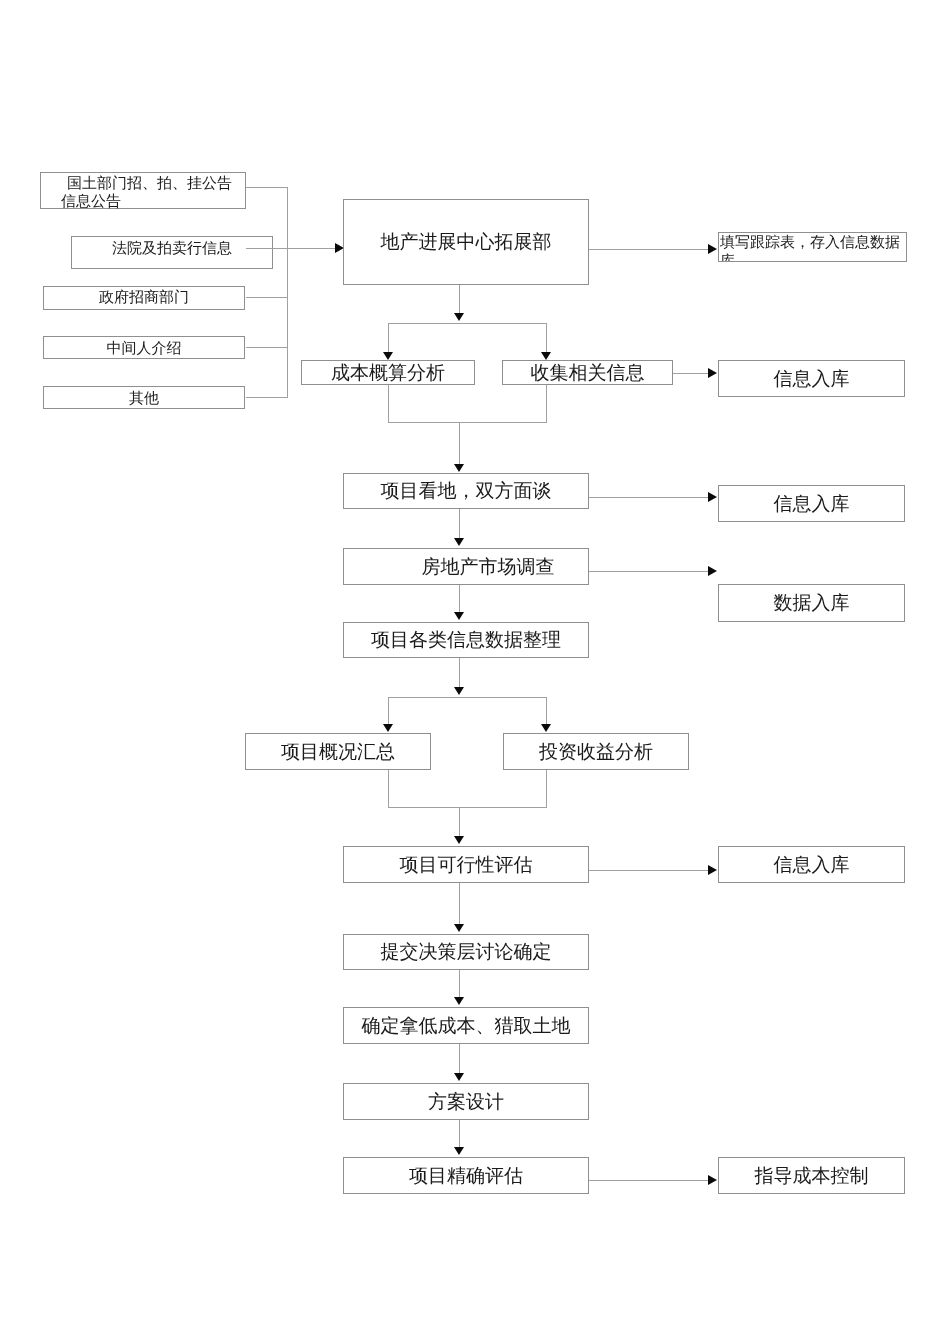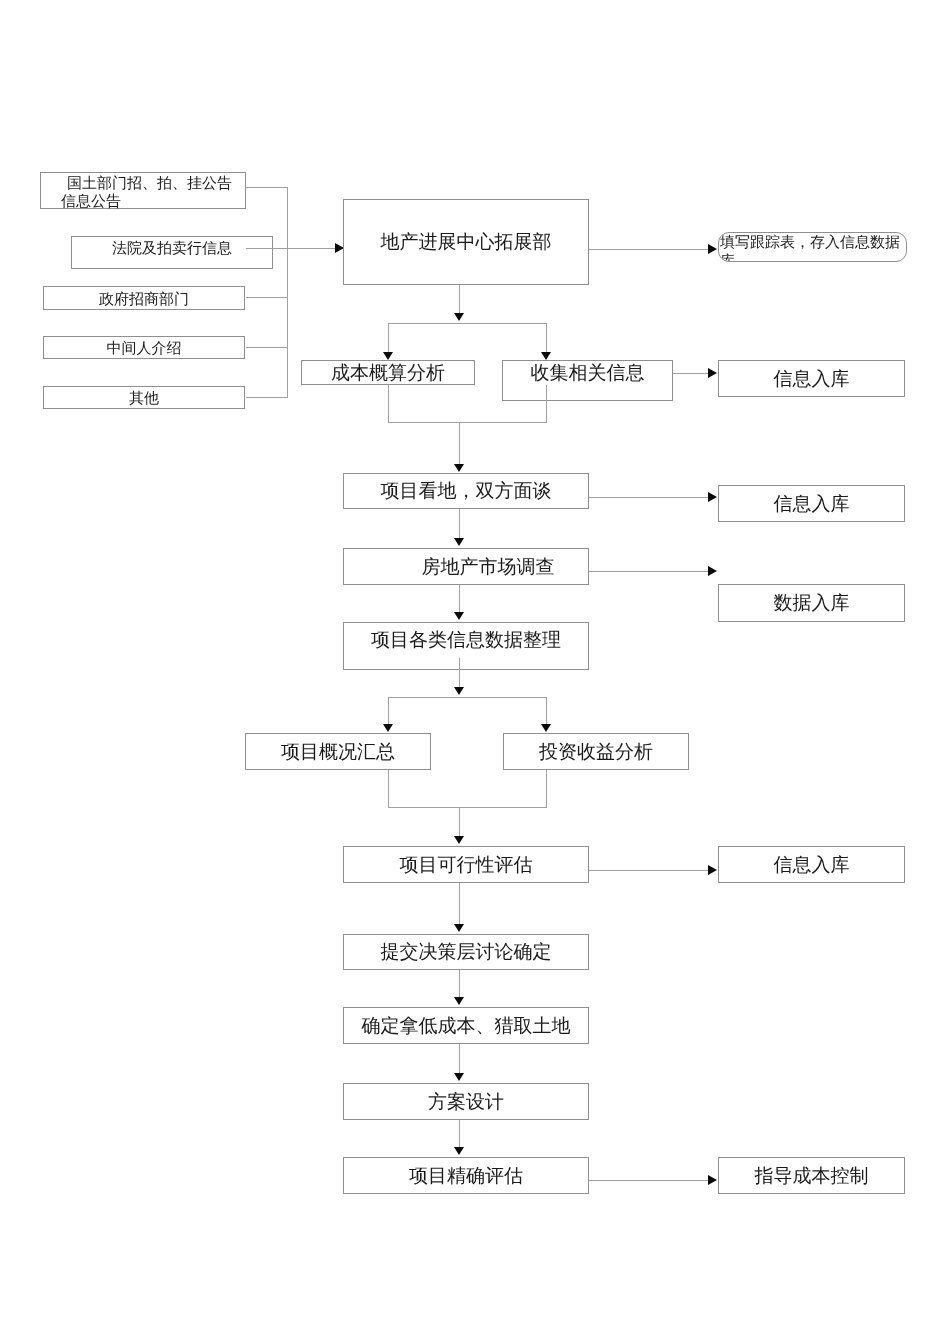--- a/index.html
+++ b/index.html
@@ -26,50 +26,50 @@
   .wrap2{text-align:left;line-height:18px;padding:1px 4px 0 20px;text-indent:6px;}
   .clip{overflow:hidden;text-align:left;line-height:19px;padding:0 0 0 1px;}
 </style>
 </head>
 <body>
 
 <div class="box fs15 wrap2" style="left:40px;top:172px;width:206px;height:37px;overflow:visible;">国土部门招、拍、挂公告信息公告</div>
 
 <div class="box fs15 left-src" style="left:43px;top:236px;width:202px;height:33px;margin-left:28px;">法院及拍卖行信息</div>
 
-<div class="box fs15 left-src" style="left:43px;top:286px;width:202px;height:24px;line-height:24px;">政府招商部门</div>
+<div class="box fs15 left-src" style="left:43px;top:286px;width:202px;height:24px;line-height:24px;font-family:Liberation Mono, monospace;">政府招商部门</div>
 
 <div class="box fs15 left-src" style="left:43px;top:336px;width:202px;height:23px;">中间人介绍</div>
 
 <div class="box fs15 left-src" style="left:43px;top:386px;width:202px;height:23px;">其他</div>
 
 <div class="v" style="left:287px;top:187px;height:211px;"></div>
 <div class="h" style="left:246px;top:187px;width:42px;"></div>
 <div class="h" style="left:246px;top:248px;width:90px;"></div>
 <div class="h" style="left:246px;top:297px;width:42px;"></div>
 <div class="h" style="left:246px;top:347px;width:42px;"></div>
 <div class="h" style="left:246px;top:397px;width:42px;"></div>
 <div class="ar" style="left:335px;top:243px;"></div>
 
 <div class="box fs19" style="left:343px;top:199px;width:246px;height:86px;line-height:84px;">地产进展中心拓展部</div>
 
 <div class="h" style="left:589px;top:249px;width:119px;"></div>
 <div class="ar" style="left:708px;top:244px;"></div>
-<div class="box fs15 clip" style="left:718px;top:232px;width:189px;height:30px;border-radius:11px;">填写跟踪表，存入信息数据库</div>
+<div class="box fs15 clip" style="left:718px;top:232px;width:189px;height:30px;">填写跟踪表，存入信息数据库</div>
 
 <div class="v" style="left:459px;top:285px;height:28px;"></div>
 <div class="ad" style="left:454px;top:313px;"></div>
 <div class="h" style="left:388px;top:323px;width:159px;"></div>
 <div class="v" style="left:388px;top:323px;height:29px;"></div>
 <div class="v" style="left:546px;top:323px;height:29px;"></div>
 <div class="ad" style="left:383px;top:352px;"></div>
 <div class="ad" style="left:541px;top:352px;"></div>
 
 <div class="box fs19" style="left:301px;top:360px;width:174px;height:25px;line-height:23px;">成本概算分析</div>
-<div class="box fs19" style="left:502px;top:360px;width:171px;height:41px;line-height:23px;">收集相关信息</div>
+<div class="box fs19" style="left:502px;top:360px;width:171px;height:25px;line-height:23px;">收集相关信息</div>
 
 <div class="h" style="left:673px;top:373px;width:35px;"></div>
 <div class="ar" style="left:708px;top:368px;"></div>
 <div class="box fs19" style="left:718px;top:360px;width:187px;height:37px;line-height:35px;">信息入库</div>
 
 <div class="v" style="left:388px;top:385px;height:37px;"></div>
 <div class="v" style="left:546px;top:385px;height:37px;"></div>
 <div class="h" style="left:388px;top:422px;width:159px;"></div>
 <div class="v" style="left:459px;top:422px;height:42px;"></div>
 <div class="ad" style="left:454px;top:464px;"></div>
@@ -83,21 +83,21 @@
 <div class="ad" style="left:454px;top:538px;"></div>
 
 <div class="box fs19" style="left:343px;top:548px;width:246px;height:37px;line-height:35px;padding-left:44px;">房地产市场调查</div>
 <div class="h" style="left:589px;top:571px;width:119px;"></div>
 <div class="ar" style="left:708px;top:566px;"></div>
 <div class="box fs19" style="left:718px;top:559px;width:187px;height:38px;line-height:36px;margin-top:25px;">数据入库</div>
 
 <div class="v" style="left:459px;top:585px;height:27px;"></div>
 <div class="ad" style="left:454px;top:612px;"></div>
 
-<div class="box fs19" style="left:343px;top:622px;width:246px;height:48px;line-height:34px;">项目各类信息数据整理</div>
+<div class="box fs19" style="left:343px;top:622px;width:246px;height:36px;line-height:34px;">项目各类信息数据整理</div>
 
 <div class="v" style="left:459px;top:658px;height:29px;"></div>
 <div class="ad" style="left:454px;top:687px;"></div>
 <div class="h" style="left:388px;top:697px;width:159px;"></div>
 <div class="v" style="left:388px;top:697px;height:27px;"></div>
 <div class="v" style="left:546px;top:697px;height:27px;"></div>
 <div class="ad" style="left:383px;top:724px;"></div>
 <div class="ad" style="left:541px;top:724px;"></div>
 
 <div class="box fs19" style="left:245px;top:733px;width:186px;height:37px;line-height:35px;">项目概况汇总</div>

